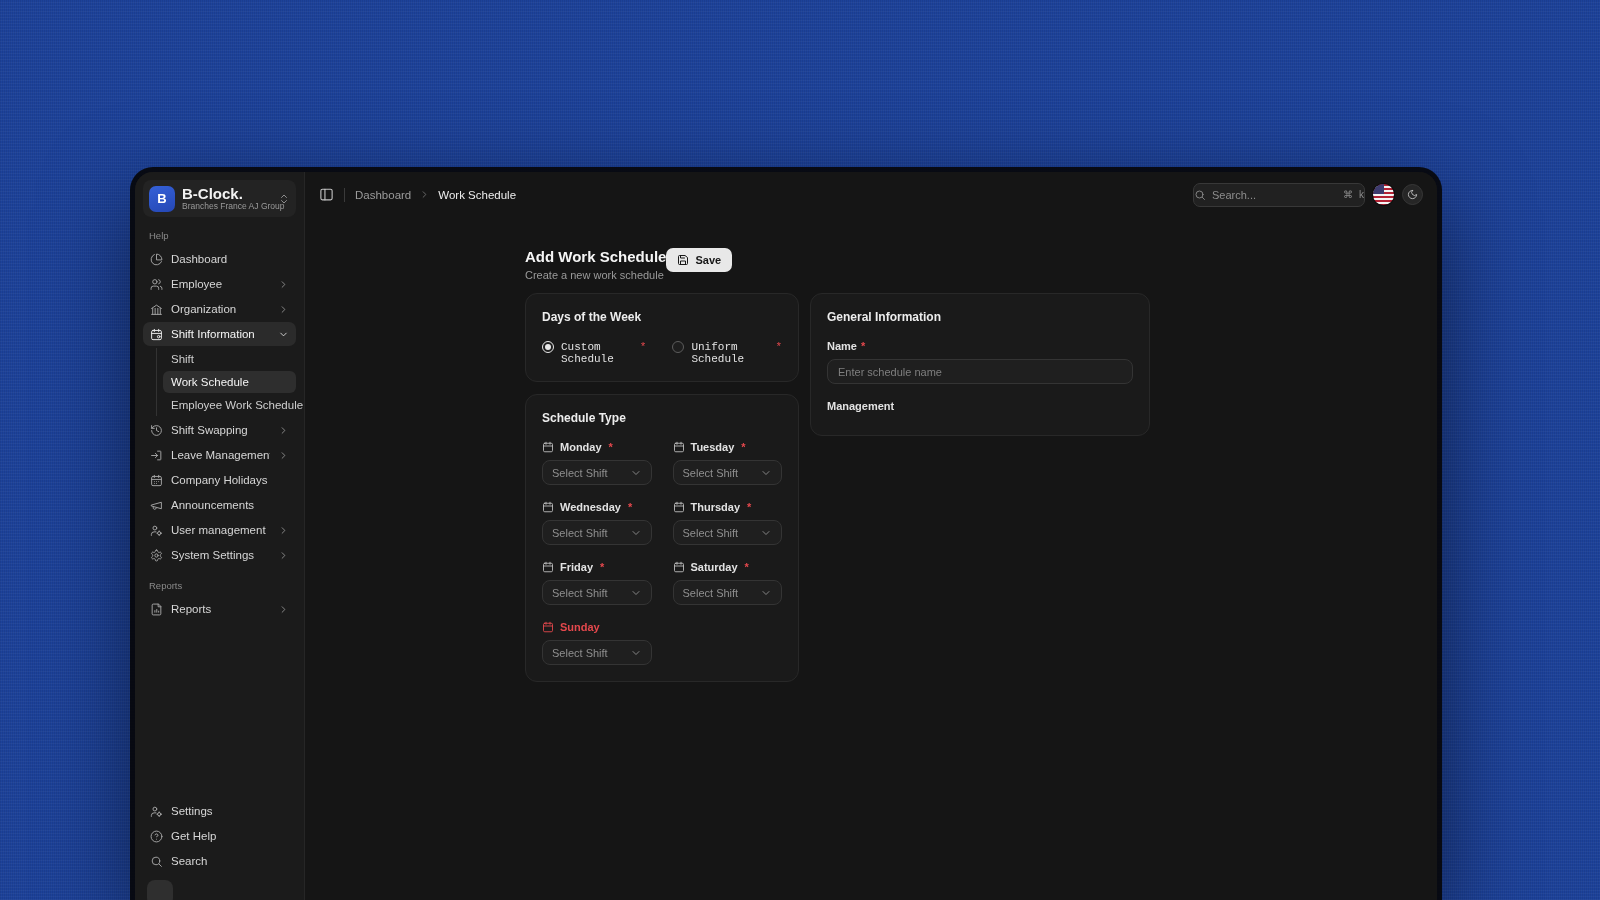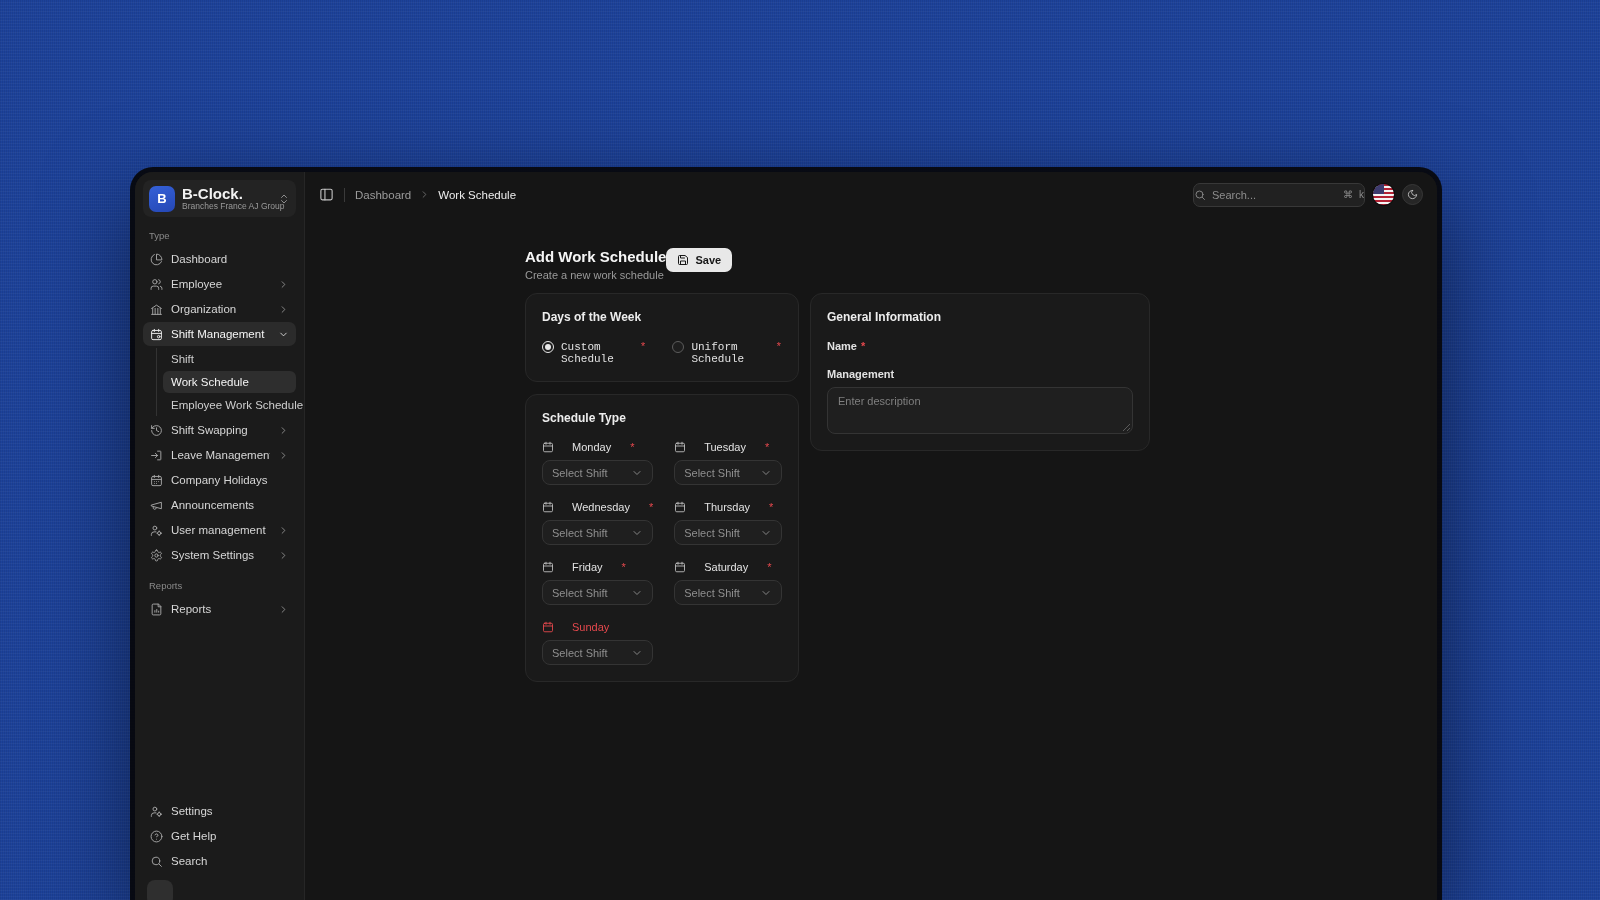--- a/index.html
+++ b/index.html
@@ -87,21 +87,21 @@
 
   .radio-group{display:flex; align-items:center; gap:26px; margin-top:17px;}
   .radio-row{display:flex; align-items:flex-start; gap:7px; cursor:pointer;font-family:Liberation Mono, monospace;}
   .radio{width:12px; height:12px; min-width:12px; border-radius:50%; border:1px solid #5c5c5c; background:#1e1e1e; position:relative;}
   .radio.checked{border-color:#e8e8e8;}
   .radio.checked::after{content:""; position:absolute; left:2px; top:2px; width:6px; height:6px; border-radius:50%; background:#e8e8e8;}
   .radio-label{font-size:11px; color:#e2e2e2;}
   .req{color:#e5484d; font-size:11px; margin-left:1px;}
 
   .day-grid{display:grid; grid-template-columns:1fr 1fr; gap:16px 21px; margin-top:16px;}
-  .field-label{display:flex; align-items:center; gap:18px; font-size:11px; font-weight:400; color:#e2e2e2; margin-bottom:7px;}
+  .field-label{display:flex; align-items:center; gap:6px; font-size:11px; font-weight:700; color:#e2e2e2; margin-bottom:7px;}
   .field-label .ic{width:12px; height:12px; color:#bdbdbd;}
   .field.danger .field-label, .field.danger .field-label .ic{color:#e5484d;}
   .select{height:25px; background:#1f1f1f; border:1px solid #343434; border-radius:8px; display:flex; align-items:center;
     justify-content:space-between; padding:0 9px; font-size:11px; color:#8f8f8f; cursor:pointer;}
   .select .ic{width:12px; height:12px; color:#8f8f8f;}
 
   .gi-label{display:flex; align-items:flex-start; gap:3px; font-size:11px; font-weight:600; color:#e2e2e2; margin-top:16px; margin-bottom:7px;}
   .text-input{width:100%; height:25px; background:#1f1f1f; border:1px solid #343434; border-radius:8px; padding:0 10px;
     font-size:11px; color:#dcdcdc; font-family:inherit; outline:none;}
   .text-input::placeholder, .ta::placeholder{color:#7f7f7f;}
@@ -124,21 +124,21 @@
       <div class="team-text">
         <div class="team-name">B-Clock.</div>
         <div class="team-org">Branches France AJ Group</div>
       </div>
       <svg class="ic" width="12" height="12" viewBox="0 0 24 24">
           <path d="m7 9 5-5 5 5"></path>
           <path d="m7 15 5 5 5-5"></path>
         </svg>
     </div>
 
-    <div class="section-label">Type</div>
+    <div class="section-label">Help</div>
 
     <nav class="nav">
       <div class="nav-item">
         <svg class="ic" width="13" height="13" viewBox="0 0 24 24">
             <path d="M21.2 15.9A10 10 0 1 1 8 2.8"></path>
             <path d="M22 12A10 10 0 0 0 12 2v10z"></path>
           </svg>
         <span class="lbl">Dashboard</span>
       </div>
       <div class="nav-item">
@@ -163,21 +163,21 @@
         <svg class="ic chev" viewBox="0 0 24 24">
             <path d="m9 6 6 6-6 6"></path>
           </svg>
       </div>
       <div class="nav-item active">
         <svg class="ic" width="13" height="13" viewBox="0 0 24 24">
             <rect x="3" y="4.5" width="18" height="17" rx="2.5"></rect>
             <path d="M8 2.5v4M16 2.5v4M3 10h18"></path>
             <circle cx="16" cy="16" r="2.3"></circle>
           </svg>
-        <span class="lbl">Shift Management</span>
+        <span class="lbl">Shift Information</span>
         <svg class="ic chev" viewBox="0 0 24 24">
             <path d="m6 9 6 6 6-6"></path>
           </svg>
       </div>
       <div class="submenu">
         <div class="sub-item">
             <span>Shift</span>
           </div>
         <div class="sub-item active">
             <span>Work Schedule</span>
@@ -490,25 +490,23 @@
           </div>
 
           <div class="col-right">
 
             <div class="card">
               <div class="card-title">General Information</div>
               <div class="gi-label">
                 <span>Name</span>
                 <span class="req">*</span>
               </div>
+              <input type="text" class="text-input" placeholder="Enter schedule name" style="">
               <div class="gi-label">
                 <span>Management</span>
-              </div>
-              <div class="ta-wrap">
-                <textarea class="ta" placeholder="Enter description" style=""></textarea>
               </div>
             </div>
           </div>
         </div>
 
       </div>
     </div>
   </div>
 </div>
 

